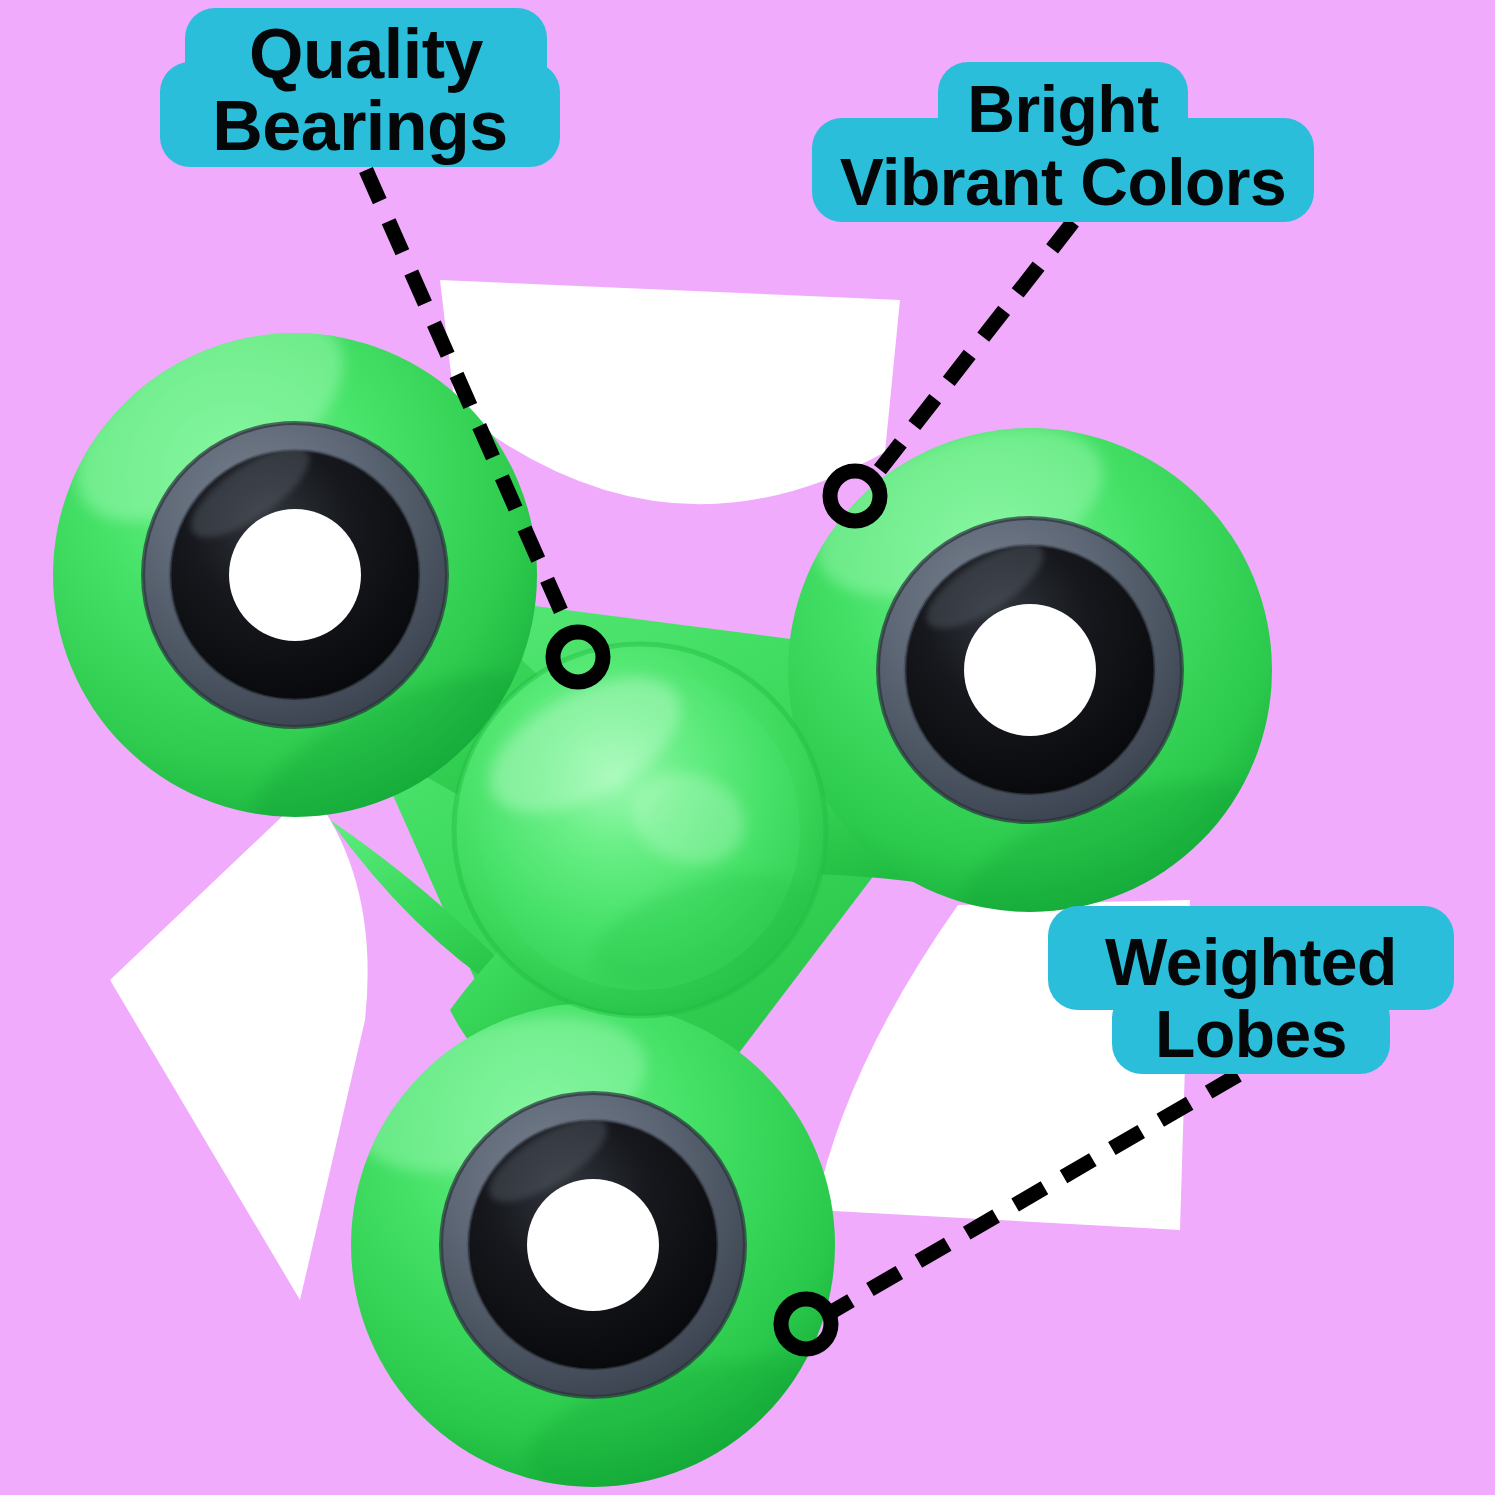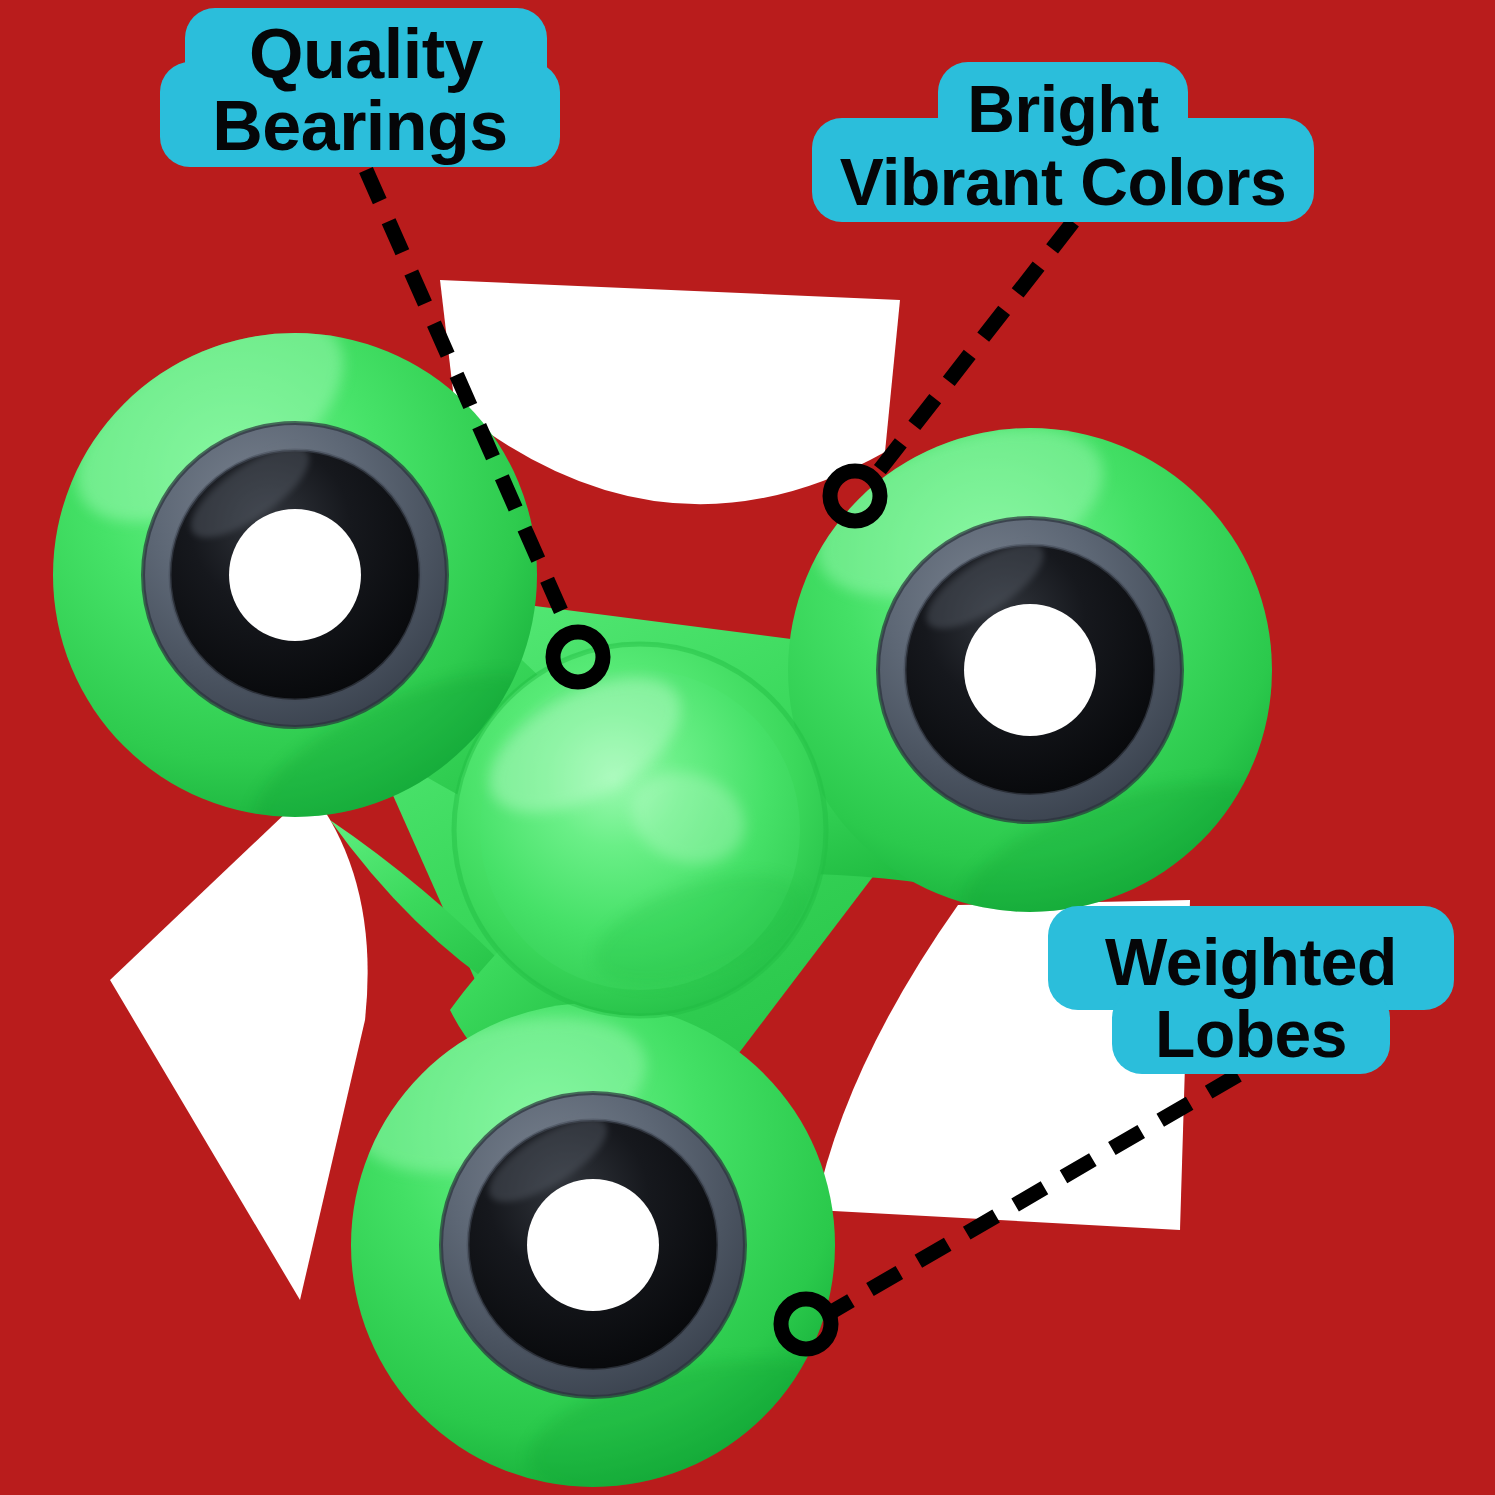--- a/index.html
+++ b/index.html
@@ -11,21 +11,21 @@
   body {
     width: 1495px;
     height: 1495px;
     font-family: "Liberation Sans", sans-serif;
     overflow: hidden;
   }
   #infographic {
     position: relative;
     width: 1495px;
     height: 1495px;
-    background: #b91c1c;
+    background: #f0abfc;
   }
   #scene {
     position: absolute;
     top: 0;
     left: 0;
     width: 1495px;
     height: 1495px;
     display: block;
   }
   .callout-text {

